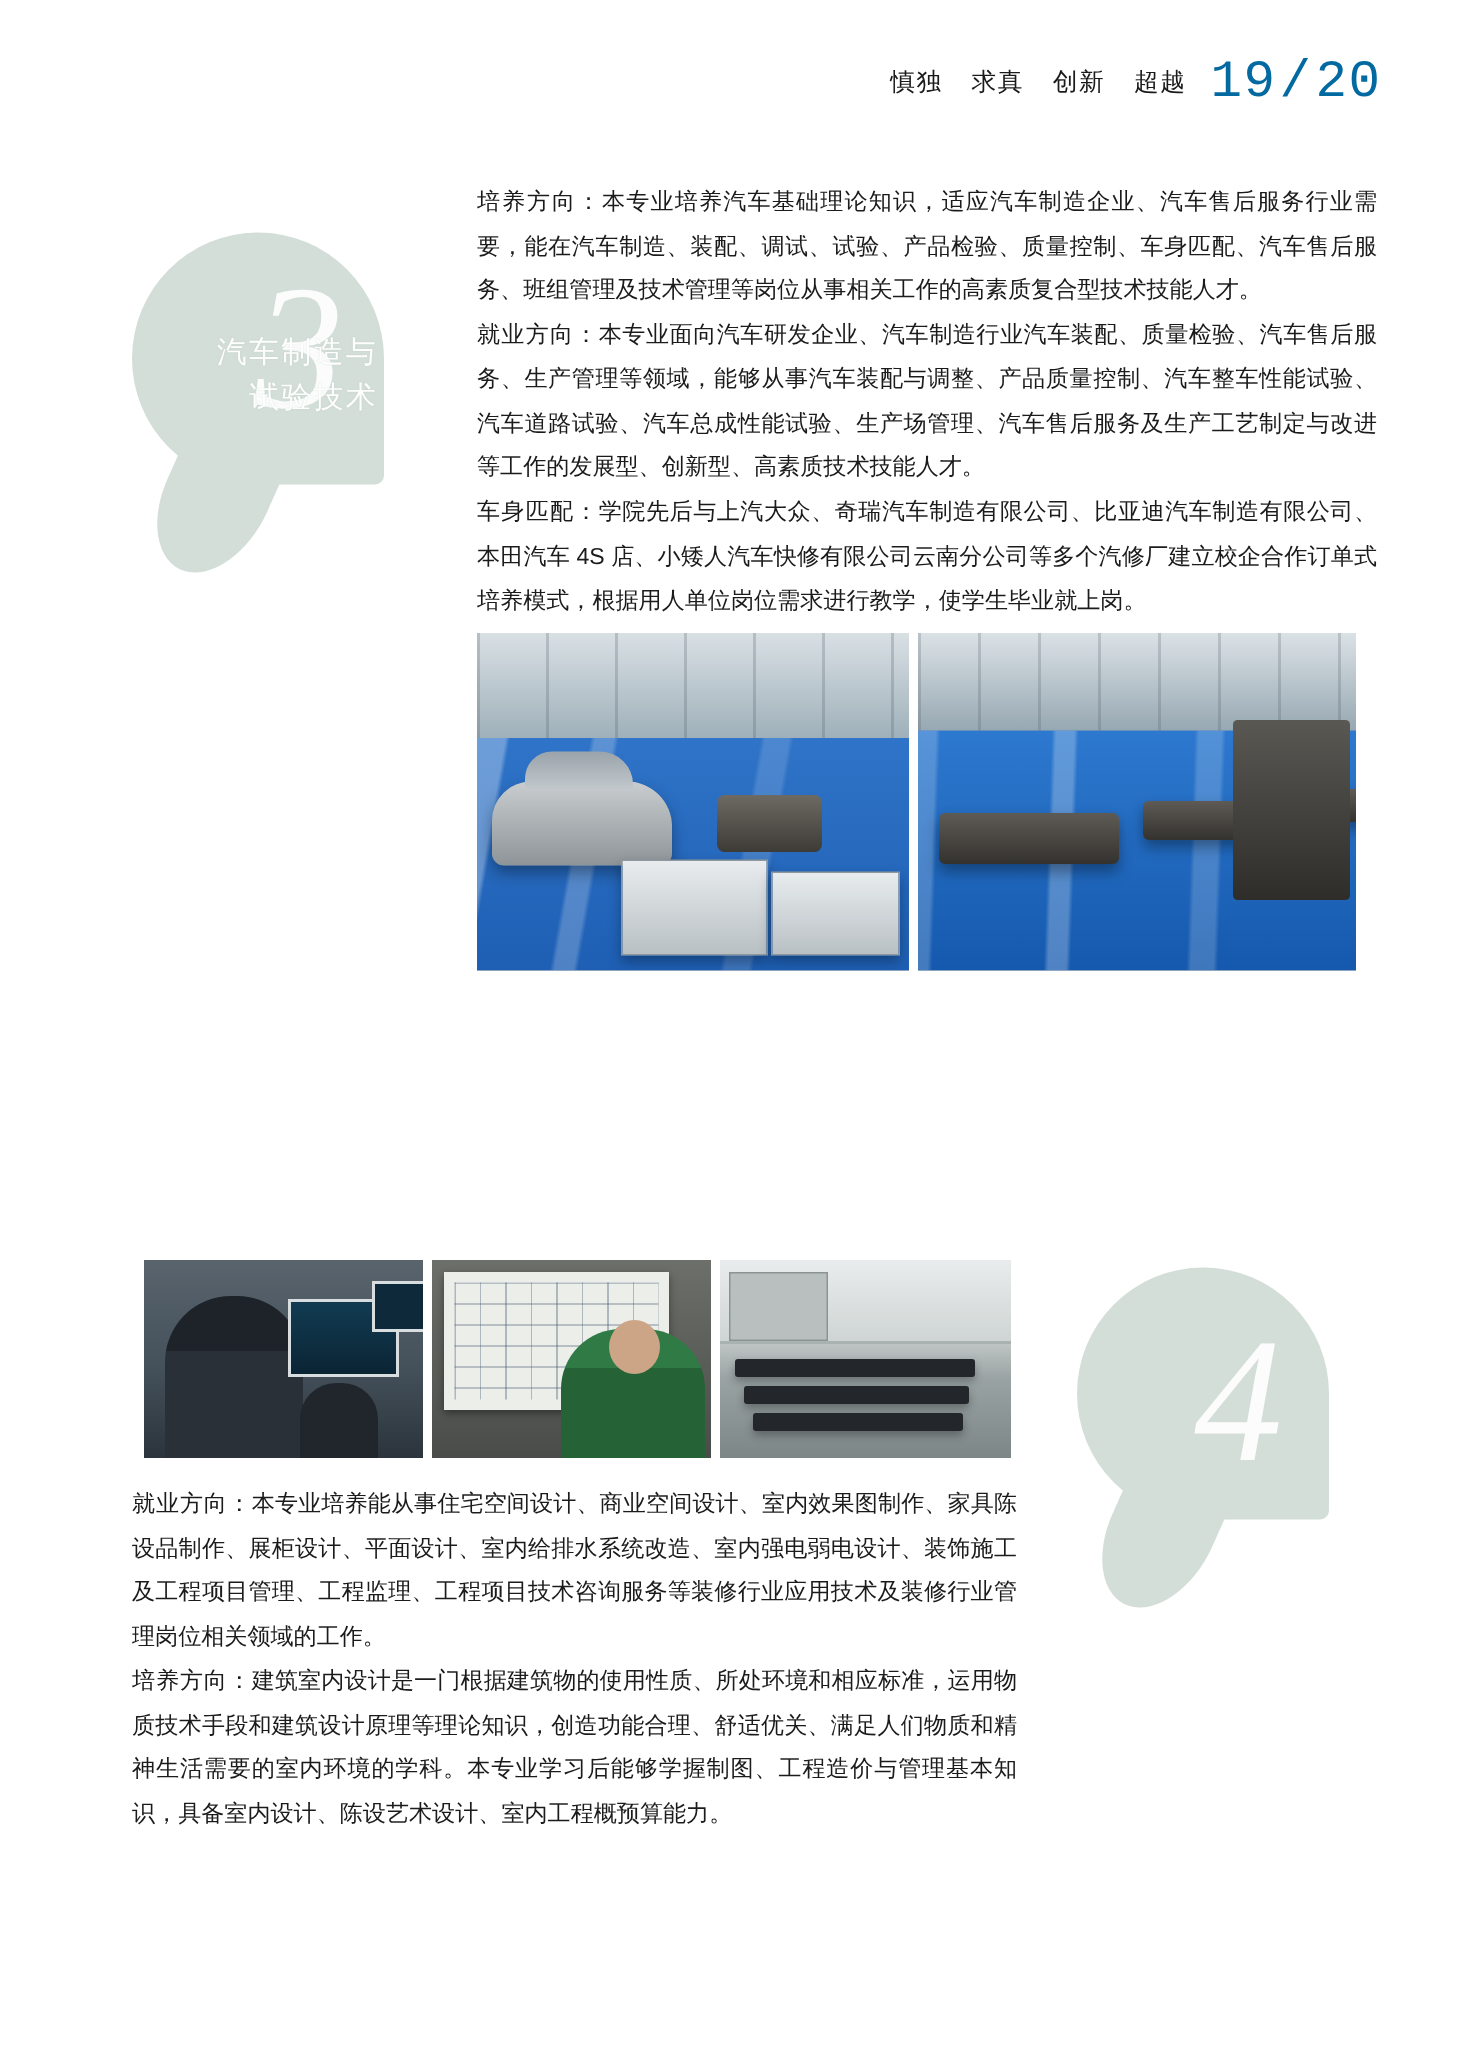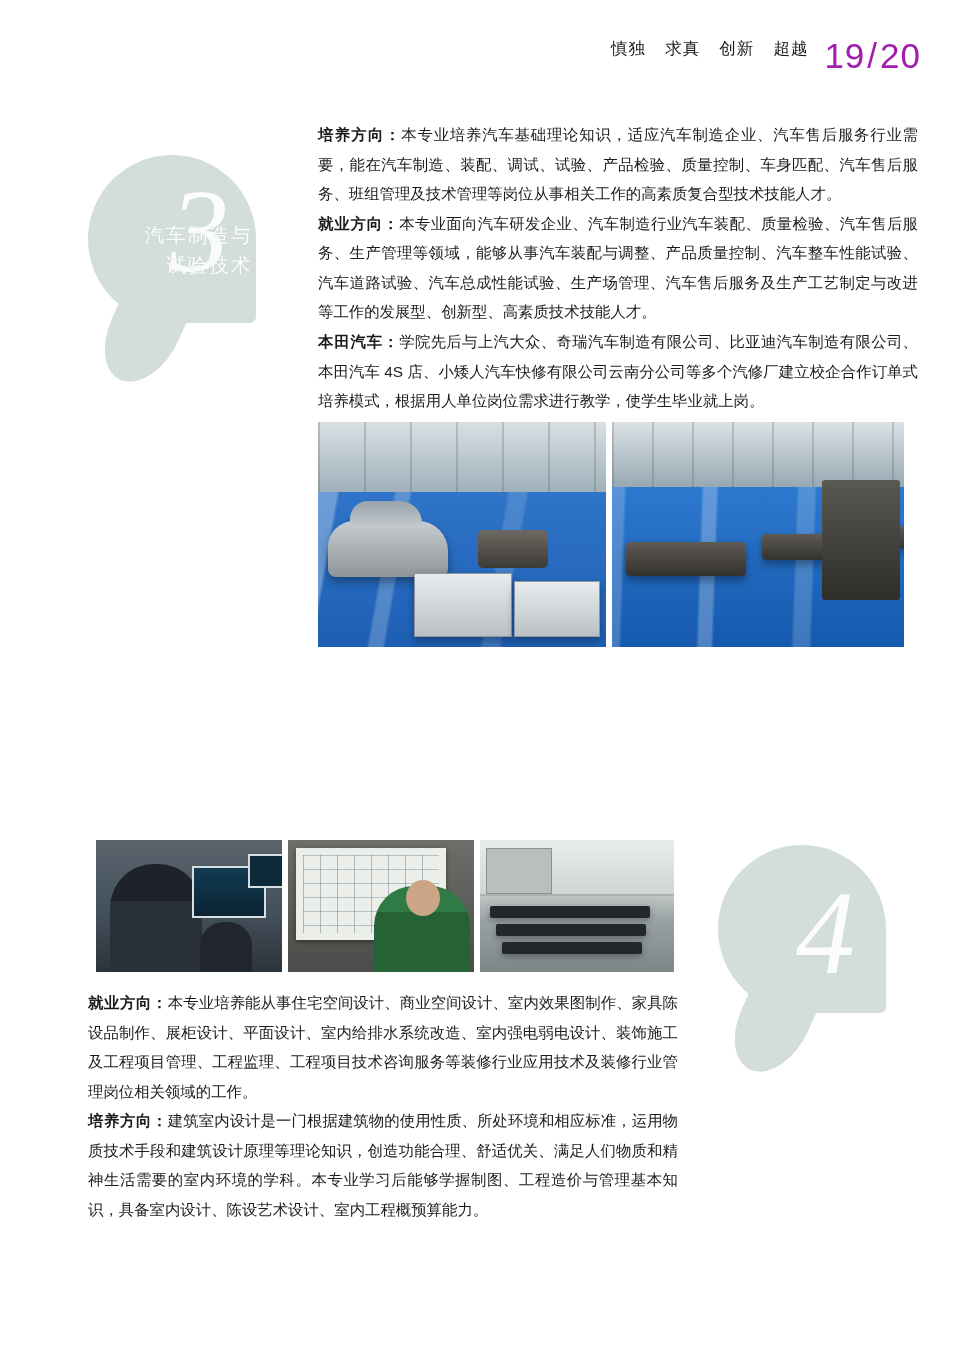--- a/index.html
+++ b/index.html
@@ -15,36 +15,37 @@
     font-family: "Liberation Sans", sans-serif;
     color: #1a1a1a;
   }
 
   
   .header {
     position: absolute;
     top: 38px;
     right: 50px;
     display: flex;
+    align-items: flex-end;
     gap: 16px;
   }
   .header-motto {
     font-family: "Liberation Serif", serif;
     font-size: 16.5px;
     letter-spacing: 1px;
     color: #1a1a1a;
     padding-bottom: 7px;
     white-space: nowrap;
   }
   .header-motto span { margin-right: 14px; }
   .header-motto span:last-child { margin-right: 0; }
   .page-number {
-    font-family: Liberation Sans, sans-serif;
+    font-family: Liberation Mono, monospace;
     font-size: 35px;
-    color: #a21caf;
+    color: #0369a1;
     letter-spacing: 1px;
     line-height: 1;
   }
   .page-number .sep {
     margin: 0 2px;
     font-weight: 300;
   }
 
   
   .section-one {
@@ -115,21 +116,21 @@
   .text-block {
     position: absolute;
     font-family: "Liberation Sans", sans-serif;
     font-size: 15.4px;
     line-height: 1.92;
     color: #1b1b1b;
     text-align: justify;
   }
   .para { margin-bottom: 0px; }
   .lbl {
-    font-weight: bold;
+    font-weight: normal;
     letter-spacing: .5px;
   }
 
   .text-1 {
     left: 318px;
     top: 10px;
     width: 600px;
   }
 
   
@@ -343,21 +344,21 @@
   </div>
 
   <div class="text-block text-1">
     <div class="para">
       <span class="lbl">培养方向：</span><span>本专业培养汽车基础理论知识，适应汽车制造企业、汽车售后服务行业需要，能在汽车制造、装配、调试、试验、产品检验、质量控制、车身匹配、汽车售后服务、班组管理及技术管理等岗位从事相关工作的高素质复合型技术技能人才。</span>
     </div>
     <div class="para">
       <span class="lbl">就业方向：</span><span>本专业面向汽车研发企业、汽车制造行业汽车装配、质量检验、汽车售后服务、生产管理等领域，能够从事汽车装配与调整、产品质量控制、汽车整车性能试验、汽车道路试验、汽车总成性能试验、生产场管理、汽车售后服务及生产工艺制定与改进等工作的发展型、创新型、高素质技术技能人才。</span>
     </div>
     <div class="para">
-      <span class="lbl">本田汽车：</span><span>学院先后与上汽大众、奇瑞汽车制造有限公司、比亚迪汽车制造有限公司、本田汽车 4S 店、小矮人汽车快修有限公司云南分公司等多个汽修厂建立校企合作订单式培养模式，根据用人单位岗位需求进行教学，使学生毕业就上岗。</span>
+      <span class="lbl">车身匹配：</span><span>学院先后与上汽大众、奇瑞汽车制造有限公司、比亚迪汽车制造有限公司、本田汽车 4S 店、小矮人汽车快修有限公司云南分公司等多个汽修厂建立校企合作订单式培养模式，根据用人单位岗位需求进行教学，使学生毕业就上岗。</span>
     </div>
   </div>
 </div>
 
 <div class="photos-1">
   <div class="photo p1a">
     <div class="garage-a"></div>
     <div class="ceiling-a"></div>
     <div class="car-a"></div>
     <div class="cart-a1"></div>

